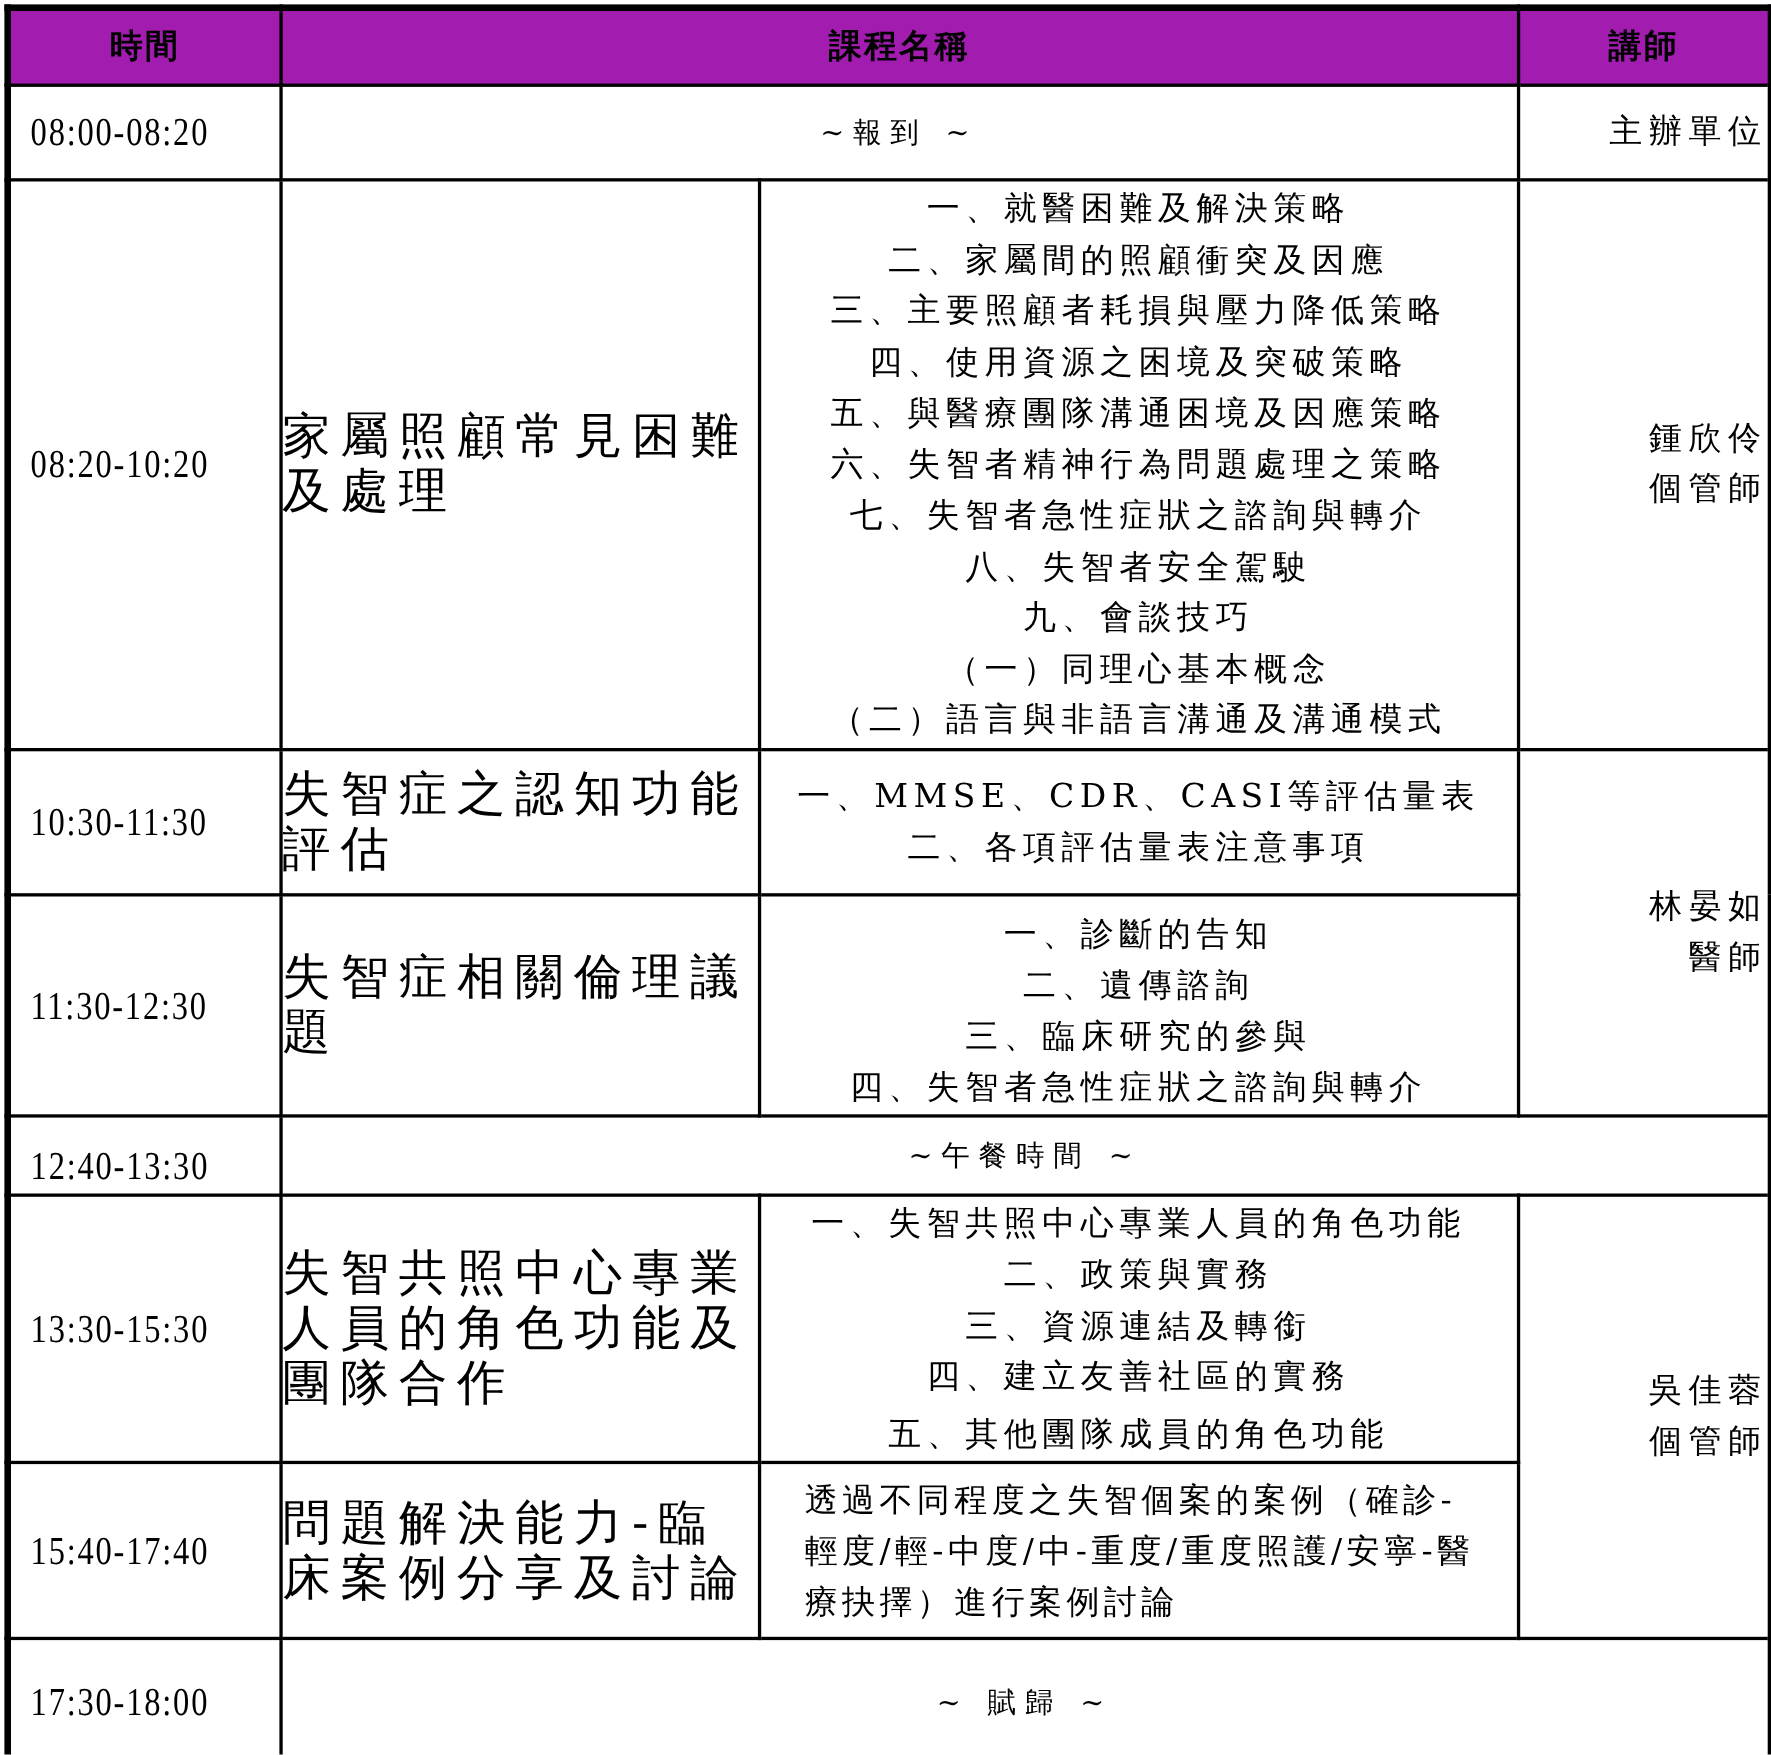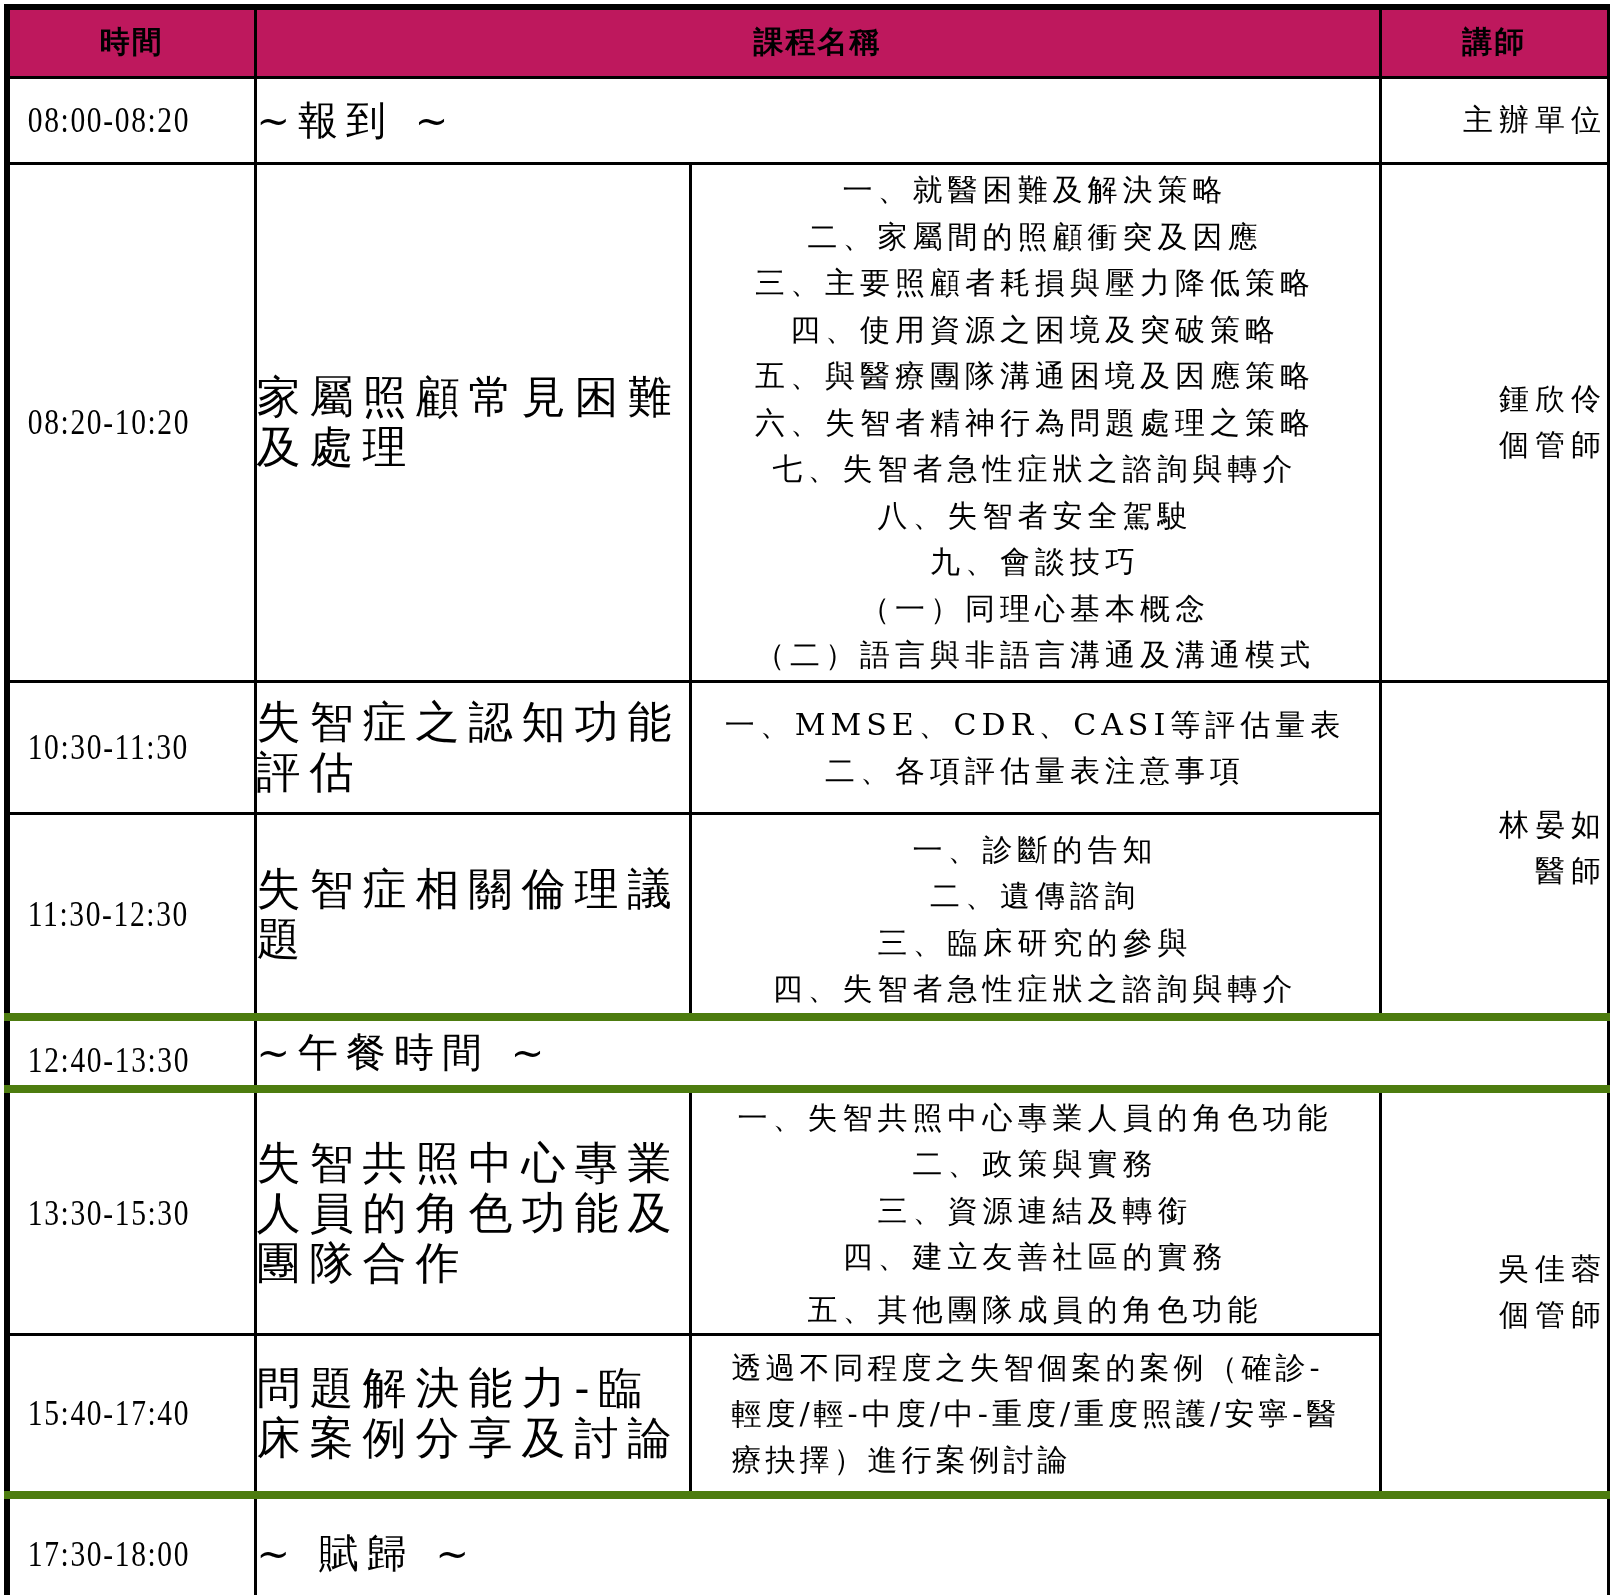--- a/index.html
+++ b/index.html
@@ -11,34 +11,34 @@
     border-collapse: collapse;
     table-layout: fixed;
     border: 6px solid #000;
   }
   table.sched td, table.sched th {
     border: 3px solid #000;
     padding: 0;
     vertical-align: middle;
   }
   th.hdr {
-    background: #be185d;
+    background: #a21caf;
     font-size: 30px;
     font-weight: bold;
     text-align: center;
     height: 64px;
     letter-spacing: 2px;
     border-bottom: 4px solid #000;
   }
   td.time-wrap { text-align: left; }
   .time-text { display: inline-block; font-family: "Liberation Serif", serif; font-size: 36px;
                transform: scaleX(0.82); letter-spacing: 2px; }
   td.span-center {
-    text-align: left;
-    font-size: 40px;
+    text-align: center;
+    font-size: 26px;
     letter-spacing: 8px;
   }
   td.course {
     font-size: 44px;
     letter-spacing: 9px;
     line-height: 50px;
     padding-left: 22px;
     padding-right: 12px;
   }
   td.content {
@@ -48,21 +48,21 @@
     padding-left: 2px;
     vertical-align: top;
   }
   td.content .item { display: block; white-space: nowrap; text-align: center; }
   td.lect {
     text-align: right;
     font-size: 30px;
     letter-spacing: 6px;
     line-height: 46px;
   }
-  tr.thick-top > td { border-top: 8px solid #4d7c0f; }
+  tr.thick-top > td { border-top: 1px solid #4d7c0f; }
   .para { letter-spacing: 4px; line-height: 46px; white-space: normal; margin-left: 40px; }
 </style>
 </head>
 <body>
 
 <table class="sched">
   <colgroup>
     <col style="width:248px">
     <col style="width:435px">
     <col style="width:690px">

